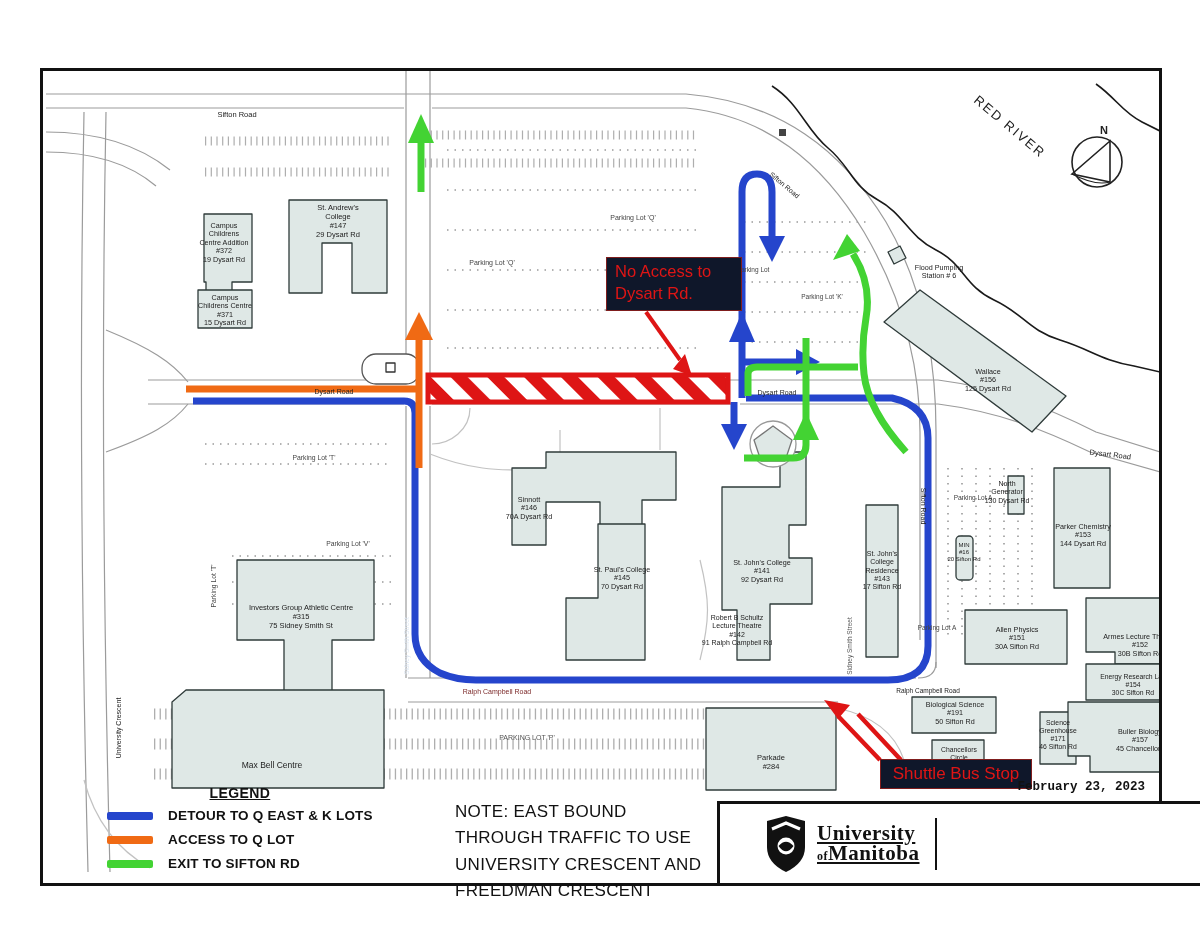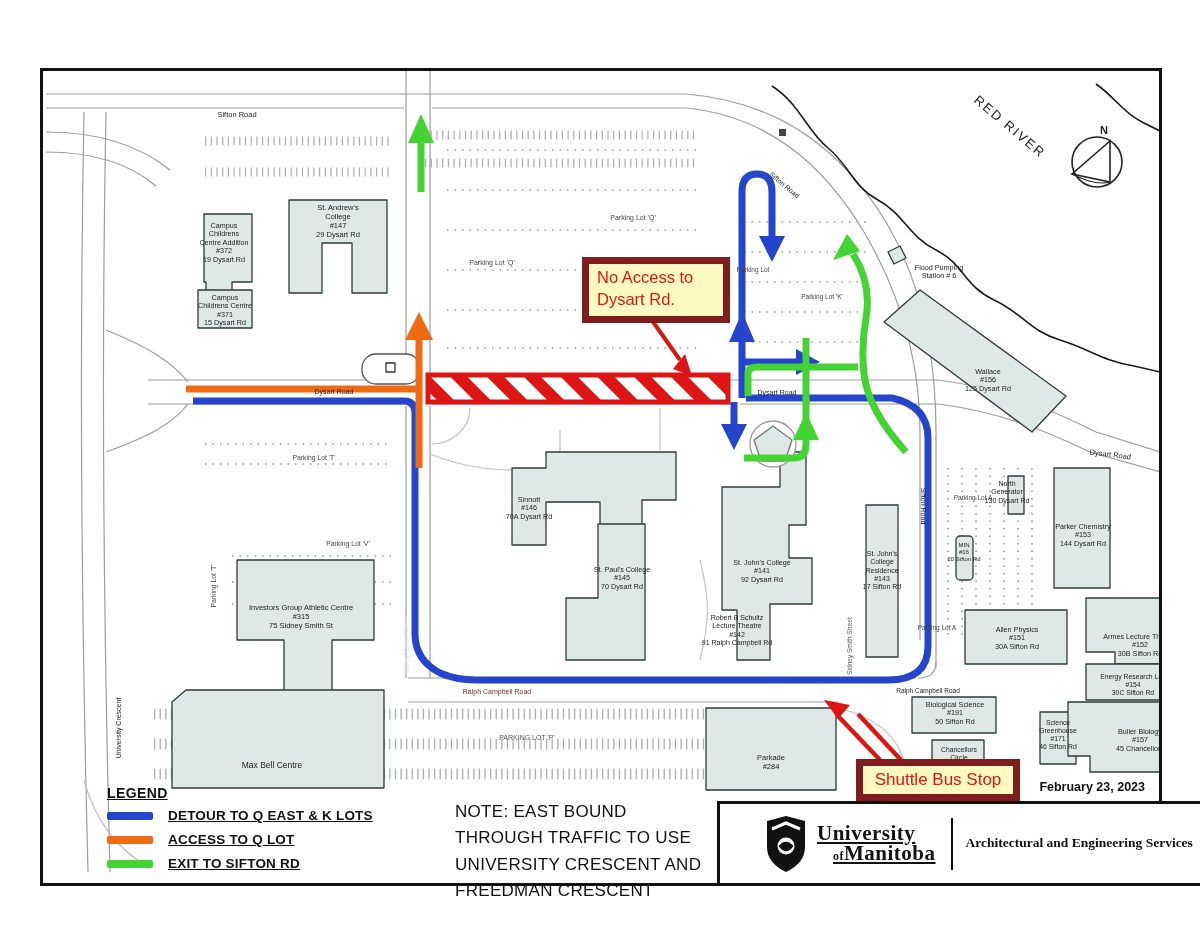--- a/index.html
+++ b/index.html
@@ -4,44 +4,44 @@
 <style>
   html,body{margin:0;padding:0;}
   body{
     width:1200px;height:927px;position:relative;background:#fff;overflow:hidden;
     font-family:"Liberation Sans", sans-serif;color:#111;
   }
   #map-svg{position:absolute;left:0;top:0;width:1200px;height:927px;}
   .overlay{position:absolute;}
   
   .red-callout{
-    position:absolute;border:7px solid #7f1d1d;background:#fef9c3;color:#de1515;
-    white-space:pre-line;z-index:5;
+    position:absolute;border:1px solid #7f1d1d;background:#0f172a;color:#de1515;
+    white-space:pre-line;z-index:5;margin-left:24px;
   }
   #no-access-box{left:582px;top:257px;width:122px;height:48px;font-size:16.5px;line-height:1.35;padding:2px 4px 2px 8px;}
   #shuttle-box{left:856px;top:759px;width:150px;height:28px;font-size:17px;line-height:28px;text-align:center;white-space:nowrap;}
   
   #legend{left:107px;top:785px;z-index:4;}
-  #legend .legend-title{font-size:14px;font-weight:bold;text-decoration:underline;letter-spacing:.4px;margin-bottom:7px;}
-  .legend-row{display:flex;align-items:center;margin-bottom:9px;text-decoration:underline;}
+  #legend .legend-title{font-size:14px;font-weight:bold;text-decoration:underline;letter-spacing:.4px;margin-bottom:7px;text-align:center;}
+  .legend-row{display:flex;align-items:center;margin-bottom:9px;}
   .legend-swatch{width:46px;height:8px;border-radius:2px;margin-right:15px;flex:none;}
   .legend-label{font-size:13.5px;font-weight:bold;letter-spacing:.2px;white-space:nowrap;}
   
   #note{left:455px;top:799px;font-size:17px;line-height:1.55;letter-spacing:.3px;white-space:pre-line;z-index:4;}
   
-  #date{left:985px;top:780px;width:160px;text-align:right;font-size:12.5px;font-weight:bold;z-index:6;}
+  #date{left:985px;top:780px;width:160px;text-align:right;font-size:12.5px;font-weight:bold;z-index:6;font-family:Liberation Mono, monospace;}
   
   #footer-box{
     left:717px;top:801px;width:440px;height:79px;border:3px solid #111;background:#fff;
     display:flex;align-items:center;padding-left:46px;z-index:5;
   }
   .logo-shield{width:40px;height:58px;flex:none;margin-right:11px;}
   .wordmark{font-family:"Liberation Serif", serif;font-weight:bold;line-height:.95;flex:none;text-decoration:underline;}
   .wordmark .wm1{font-size:21px;letter-spacing:.5px;}
-  .wordmark .wm2{font-size:21px;letter-spacing:.5px;margin-left:16px;}
+  .wordmark .wm2{font-size:21px;letter-spacing:.5px;}
   .wordmark .wm-of{font-size:12px;}
   .footer-divider{width:2px;height:52px;background:#111;margin:0 13px 0 15px;flex:none;}
   .dept{font-family:"Liberation Serif", serif;font-weight:bold;font-size:13.5px;line-height:1.55;white-space:nowrap;}
 </style>
 </head>
 <body>
 
 <svg id="map-svg" viewBox="0 0 1200 927" xmlns="http://www.w3.org/2000/svg">
   <defs>
     <clipPath id="frameclip">
@@ -301,15 +301,14 @@
     <path d="M6,14 L20,8 L34,14" stroke="#fff" stroke-width="3" fill="none"></path>
     <circle cx="20" cy="31" r="8.5" fill="#fff"></circle>
     <path d="M12.5,31 q7.5,-8.5 15,0 q-7.5,10.5 -15,0" fill="#111"></path>
   </svg>
   <div class="wordmark">
     <div class="wm1">University</div>
     <div class="wm2"><span class="wm-of">of</span><span>Manitoba</span></div>
   </div>
   <div class="footer-divider"></div>
   <div class="dept">
-    <div>Architectural and Engineering Services</div>
   </div>
 </div>
 
 </body></html>

